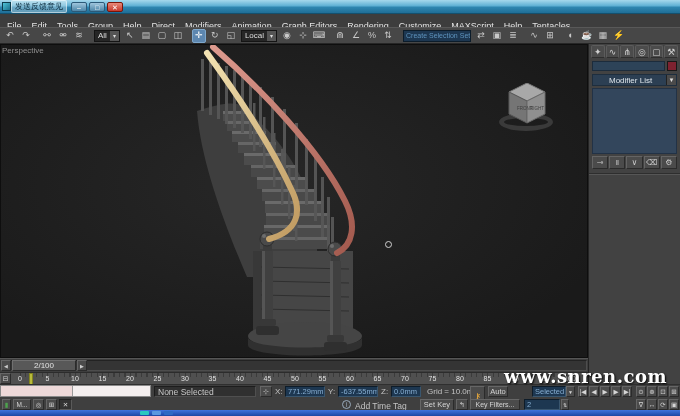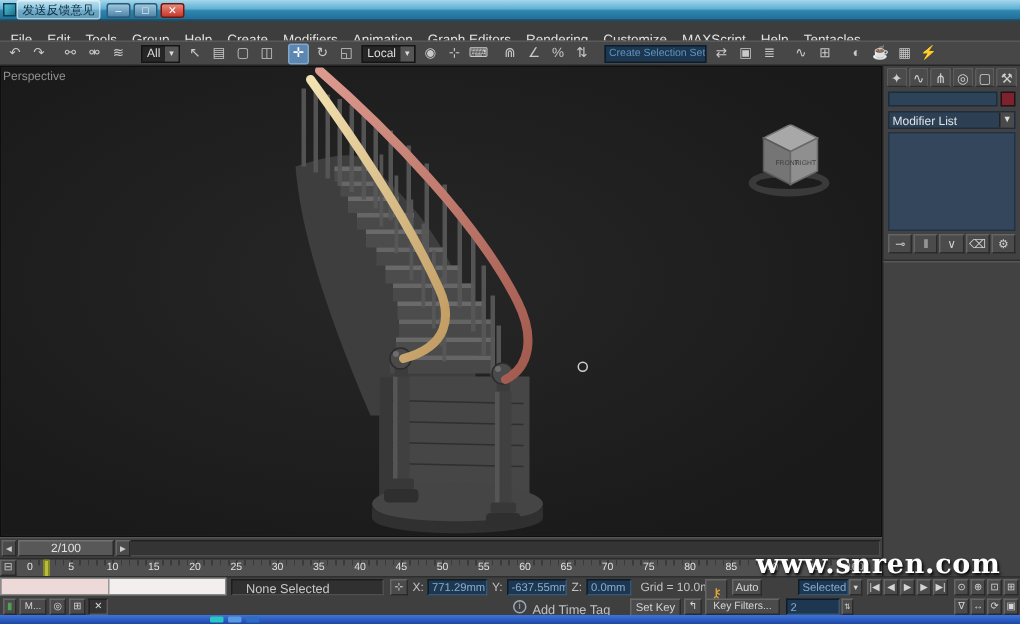--- a/index.html
+++ b/index.html
@@ -41,21 +41,21 @@
   .vc-ring{position:absolute;left:2px;top:36px;width:54px;height:18px;border-radius:50%;border:5px solid #3a3a3a;}
   .cursor-ring{position:absolute;left:384px;top:196px;width:7px;height:7px;border:1px solid #d0d0d0;border-radius:50%;}
   
   .cmd-panel{position:absolute;left:588px;top:44px;width:92px;height:340px;background:#424242;border-left:1px solid #242424;padding-top:1px;}
   .cp-tabs{display:flex;gap:1px;padding:0 2px;height:14px;}
   .cp-tab{flex:1;height:13px;text-align:center;font-size:9px;line-height:13px;color:#cfcfcf;background:#4b4b4b;
     border:1px solid #5c5c5c;border-bottom-color:#2e2e2e;border-radius:2px 2px 0 0;}
   .cp-name-row{display:flex;gap:2px;padding:2px 3px;}
   .cp-name{flex:1;height:10px;background:#2d4358;border:1px solid #1c2c3c;}
   .cp-swatch{width:10px;height:10px;background:#7e2230;border:1px solid #181818;}
-  .cp-modlist{margin:1px 3px;height:12px;background:#2c3f53;border:1px solid #1e2e3e;display:flex;align-items:center;}
+  .cp-modlist{margin:1px 3px;height:12px;background:#2c3f53;border:1px solid #1e2e3e;display:flex;align-items:center;padding-left:14px;}
   .cp-modlist .lbl{flex:1;font-size:8px;color:#dde4ea;padding-left:2px;white-space:nowrap;}
   .cp-modlist .dd{width:10px;height:10px;background:#4a4a4a;border-left:1px solid #222;font-size:6px;line-height:10px;text-align:center;color:#ddd;}
   .cp-stack{margin:2px 3px;height:66px;background:#33465c;border:1px solid #223246;}
   .cp-btns{display:flex;gap:1px;padding:0 3px;margin-top:1px;}
   .cp-btn{flex:1;height:13px;background:#4b4b4b;border:1px solid;border-color:#646464 #2b2b2b #2b2b2b #646464;
     font-size:8px;color:#cccccc;text-align:center;line-height:12px;}
   .cp-divider{margin:4px 0 0 0;border-top:1px solid #2e2e2e;border-bottom:1px solid #565656;}
   
   .timeslider{position:absolute;left:0;top:358px;width:588px;height:14px;background:#3e3e3e;border-top:1px solid #555;}
   .ts-track{position:absolute;left:1px;top:1px;width:586px;height:11px;background:#343434;border:1px solid;border-color:#222 #4d4d4d #4d4d4d #222;}
@@ -104,21 +104,21 @@
     <div class="winbtn">□</div>
     <div class="winbtn close">✕</div>
   </div>
 
   <div class="menubar" id="mb">
       <span class="menu-item">File</span>
       <span class="menu-item">Edit</span>
       <span class="menu-item">Tools</span>
       <span class="menu-item">Group</span>
       <span class="menu-item">Help</span>
-      <span class="menu-item">Create</span>
+      <span class="menu-item">Direct</span>
       <span class="menu-item">Modifiers</span>
       <span class="menu-item">Animation</span>
       <span class="menu-item">Graph Editors</span>
       <span class="menu-item">Rendering</span>
       <span class="menu-item">Customize</span>
       <span class="menu-item">MAXScript</span>
       <span class="menu-item">Help</span>
       <span class="menu-item">Tentacles</span>
     </div>
 
@@ -349,21 +349,21 @@
       <span class="tick-label" style="left: 515px;">90</span>
       <span class="tick-label" style="left: 542.5px;">95</span>
       <span class="tick-label" style="left: 570px;">100</span>
     </div>
 
   <div class="statusbar">
     <div class="mini-listener">
       <div class="ml-pink"></div>
       <div class="ml-white"></div>
     </div>
-    <div class="sunken" style="position:absolute;left:154px;top:1px;width:102px;height:11px;font-size:8.5px;line-height:10px;padding-left:9px;">None Selected</div>
+    <div class="sunken" style="position:absolute;left:154px;top:1px;width:102px;height:11px;font-size:8.5px;line-height:10px;padding-left:3px;">None Selected</div>
     <div class="sb-btn" style="left:260px;top:1px;width:12px;height:11px;font-size:7px;line-height:10px;">⊹</div>
     <span class="sb-label" style="left:275px;top:2px;">X:</span>
     <div class="bluefield" style="position:absolute;left:285px;top:1px;width:40px;height:11px;">771.29mm</div>
     <span class="sb-label" style="left:328px;top:2px;">Y:</span>
     <div class="bluefield" style="position:absolute;left:338px;top:1px;width:40px;height:11px;">-637.55mm</div>
     <span class="sb-label" style="left:381px;top:2px;">Z:</span>
     <div class="bluefield" style="position:absolute;left:391px;top:1px;width:30px;height:11px;">0.0mm</div>
     <span class="sb-label" style="left:427px;top:2px;">Grid = 10.0mm</span>
     <div class="sb-btn" style="left:470px;top:1px;width:15px;height:23px;font-size:11px;line-height:21px;color:#e0a43c;">⚷</div>
     <div class="sb-btn" style="left:488px;top:1px;width:20px;height:11px;font-size:7.5px;line-height:10px;">Auto Key</div>

